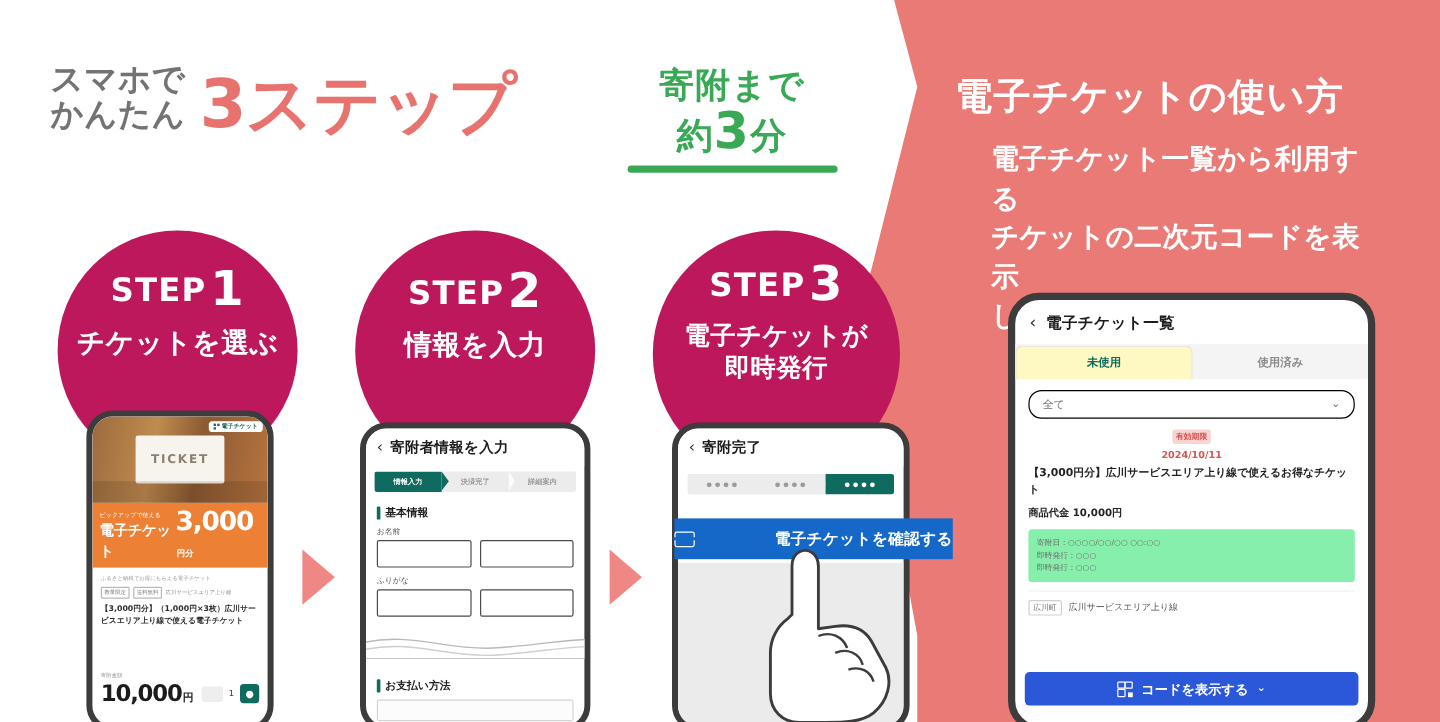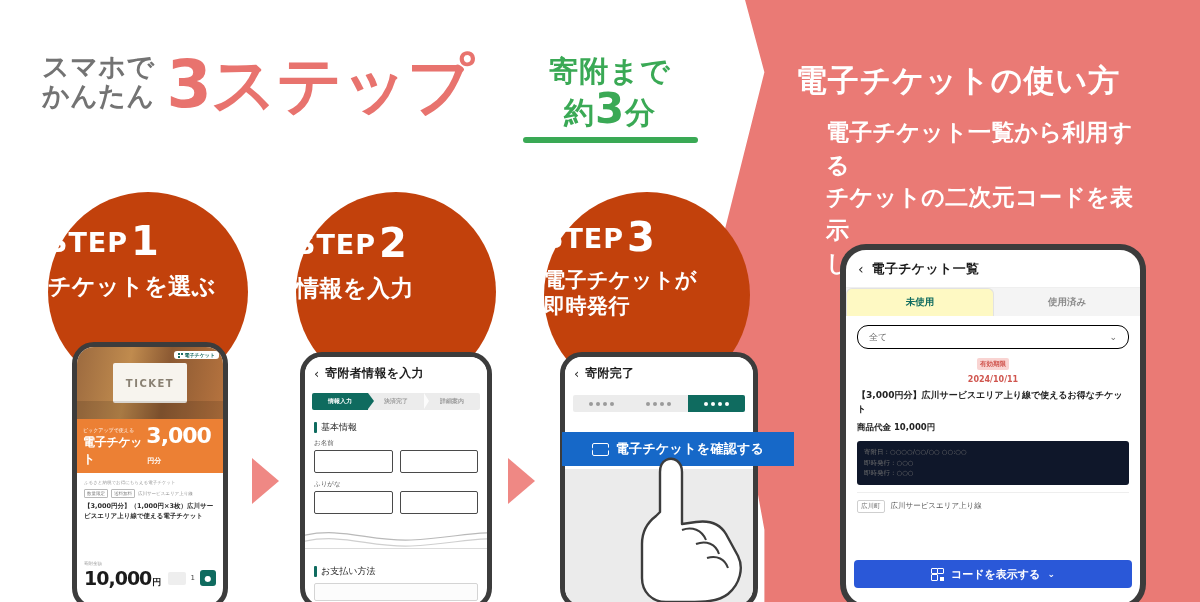--- a/index.html
+++ b/index.html
@@ -12,21 +12,21 @@
   .stage{position:absolute;inset:0;}
 
   
   .headline{position:absolute;left:42px;top:52px;display:flex;align-items:flex-end;}
   .hl-small{
     color:#737373;font-weight:bold;line-height:1.08;font-size:27px;
     letter-spacing:.5px;padding-bottom:6px;
   }
   .hl-small div{display:block;}
   .hl-big{
-    color:#e8736e;font-weight:bold;font-size:65px;line-height:.98;
+    color:#e8736e;font-weight:bold;font-size:56px;line-height:.98;
     margin-left:12px;letter-spacing:-1px;
   }
 
   
   .green-block{position:absolute;left:520px;top:55px;width:180px;text-align:center;}
   .green-line1{color:#3aa955;font-weight:bold;font-size:29px;line-height:1.15;letter-spacing:1px;}
   .green-line2{color:#3aa955;font-weight:bold;font-size:30px;line-height:1.2;letter-spacing:1px;}
   .green-line2 .num{font-size:42px;line-height:1;}
   .green-rule{margin:6px auto 0;width:175px;height:6px;border-radius:3px;background:#3aa955;}
 
@@ -35,26 +35,26 @@
     position:absolute;left:716px;top:0;width:484px;height:602px;
     background:#ea7a75;
     clip-path:polygon(6% 0%, 100% 0%, 100% 100%, 10% 100%, 10% 88%, 0% 44%, 10% 12%);
   }
   .rp-title{
     position:absolute;left:716px;top:60px;width:484px;text-align:center;
     color:#ffffff;font-weight:bold;font-size:31px;letter-spacing:1px;
   }
   .rp-body{
     position:absolute;left:826px;top:117px;width:330px;
-    color:#ffffff;font-weight:bold;font-size:23px;line-height:1.42;letter-spacing:.3px;font-family:Liberation Serif, serif;
+    color:#ffffff;font-weight:bold;font-size:23px;line-height:1.42;letter-spacing:.3px;
   }
 
   
   .circle{
-    position:absolute;border-radius:50%;background:#c2410c;color:#fff;
+    position:absolute;border-radius:50%;background:#be185d;color:#fff;text-align:center;
   }
   .circle .step-head{font-weight:bold;letter-spacing:1px;}
   .circle .step-head .word{font-size:27px;}
   .circle .step-head .num{font-size:40px;vertical-align:-3px;margin-left:3px;}
   .circle .step-sub{font-weight:bold;font-size:23px;line-height:1.22;margin-top:8px;letter-spacing:.5px;}
 
   #circle1{left:48px;top:192px;width:200px;height:200px;padding-top:26px;box-sizing:border-box;}
   #circle2{left:296px;top:192px;width:200px;height:200px;padding-top:28px;box-sizing:border-box;}
   #circle3{left:544px;top:192px;width:206px;height:206px;padding-top:22px;box-sizing:border-box;}
   #circle3 .step-sub{font-size:21px;}
@@ -127,21 +127,21 @@
   .p2-seg{flex:1;display:flex;align-items:center;justify-content:center;position:relative;color:#9b9b9b;}
   .p2-seg.active{background:#0f6b5f;color:#fff;}
   .p2-seg.active:after{
     content:"";position:absolute;right:-6px;top:0;width:0;height:0;z-index:2;
     border-top:8.5px solid transparent;border-bottom:8.5px solid transparent;border-left:6px solid #0f6b5f;}
   .p2-seg.mid:after{
     content:"";position:absolute;right:-5px;top:0;width:0;height:0;
     border-top:8.5px solid transparent;border-bottom:8.5px solid transparent;border-left:5px solid #fff;opacity:.85;}
   .p2-sec{display:flex;align-items:center;gap:4px;margin:11px 9px 5px;}
   .p2-bar{width:3px;height:11px;background:#0f6b5f;border-radius:1px;}
-  .p2-sectitle{font-size:9px;font-weight:normal;color:#1d1d1d;}
+  .p2-sectitle{font-size:9px;font-weight:bold;color:#1d1d1d;}
   .p2-flabel{font-size:6.5px;color:#555;margin:0 9px 2px;}
   .p2-frow{display:flex;gap:7px;margin:0 9px 7px;}
   .p2-input{flex:1;height:21px;border:1px solid #4a4a4a;border-radius:2px;background:#fff;}
   .p2-wave{position:absolute;left:-4px;right:-4px;bottom:56px;height:22px;}
   .p2-pay{position:absolute;left:0;right:0;bottom:4px;}
   .p2-select{margin:0 9px;height:16px;border:1px solid #d4d4d4;border-radius:2px;background:#fcfcfc;}
 
   
   .p3-prog{margin:6px 8px 0;display:flex;height:17px;background:#ececec;border-radius:2px;overflow:hidden;}
   .p3-seg{flex:1;display:flex;align-items:center;justify-content:center;gap:3px;position:relative;}
@@ -174,21 +174,21 @@
   .p4-select{
     margin:9px 11px;height:22px;border:1px solid #000000;border-radius:11px;background:#fff;
     display:flex;align-items:center;justify-content:space-between;padding:0 11px;
     font-size:9px;color:#6e6e6e;}
   .p4-card{margin:0 11px;background:#fff;}
   .p4-exp{display:flex;align-items:center;gap:5px;margin-bottom:5px;flex-direction:column;}
   .p4-expbadge{background:#f9d4d2;color:#d0564f;font-size:6.5px;font-weight:bold;padding:1.5px 3px;border-radius:2px;}
   .p4-expdate{color:#d0564f;font-size:8px;font-weight:bold;}
   .p4-ctitle{font-size:9px;color:#222;line-height:1.5;font-weight:bold;}
   .p4-price{font-size:8.5px;color:#222;font-weight:bold;margin-top:6px;}
-  .p4-meta{background:#0f172a;border-radius:3px;padding:6px 7px;margin-top:7px;}
+  .p4-meta{background:#86efac;border-radius:3px;padding:6px 7px;margin-top:7px;}
   .p4-meta div{font-size:6.5px;color:#6e6e6e;line-height:1.62;}
   .p4-org{display:flex;align-items:center;gap:6px;margin-top:7px;padding-top:7px;border-top:1px solid #eee;}
   .p4-orgtag{border:1px solid #cfcfcf;color:#6e6e6e;font-size:6.5px;padding:1px 3px;border-radius:2px;}
   .p4-orgname{font-size:7.5px;color:#555;}
   .p4-cta{
     position:absolute;left:8px;right:8px;bottom:16px;height:28px;background:#2a58d8;border-radius:4px;
     display:flex;align-items:center;justify-content:center;gap:7px;color:#fff;font-size:11px;font-weight:bold;}
   .qr-glyph{width:13px;height:13px;position:relative;flex:none;}
   .qr-glyph i{position:absolute;width:4.6px;height:4.6px;border:1.4px solid #fff;border-radius:1px;}
   .qr-glyph i:nth-child(1){left:0;top:0;}
@@ -351,21 +351,21 @@
       </div>
       <div class="p3-seg done">
         <span class="dot"></span>
           <span class="dot"></span>
           <span class="dot"></span>
           <span class="dot"></span>
       </div>
     </div>
     <div class="p3-grey"></div>
   </div>
-  <div class="p3-btn" style="left:562px;top:432px;position:absolute;">
+  <div class="p3-btn" style="left:562px;top:432px;position:absolute;justify-content:space-between;">
     <span class="ticket-glyph"></span>
     <span>電子チケットを確認する</span>
   </div>
 
   <svg class="hand" viewBox="0 0 130 150">
     <path d="M44 8 C52 4 60 10 60 20 L60 72 L74 70 C88 68 98 72 104 82
              L116 104 C122 116 118 132 106 142 C96 150 80 150 66 150
              L44 150 C30 150 20 140 20 126 L20 92
              C20 80 26 70 34 64 L38 60 L38 20 C38 13 40 10 44 8 Z" fill="#ffffff" stroke="#3c3c3c" stroke-width="2.4" stroke-linejoin="round"></path>
     <path d="M60 78 C70 74 80 78 84 88" fill="none" stroke="#3c3c3c" stroke-width="2"></path>

